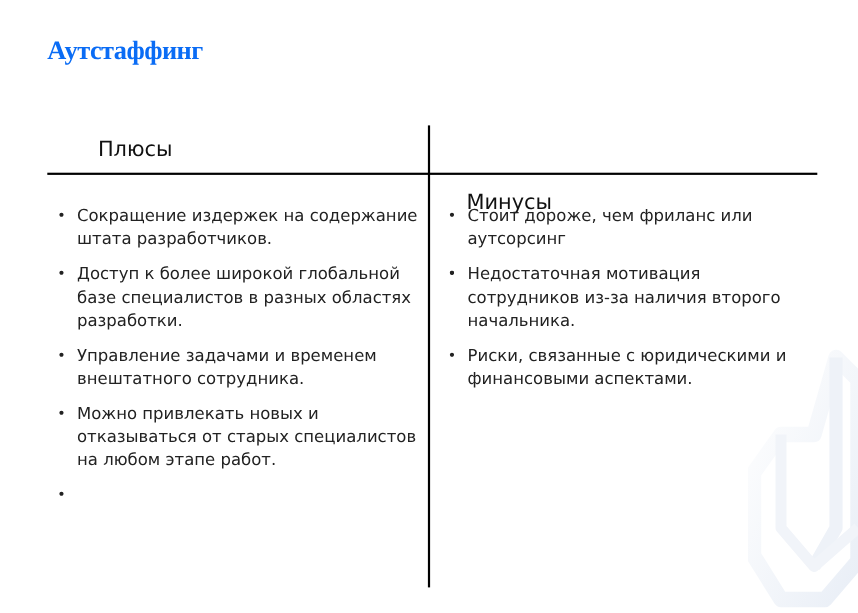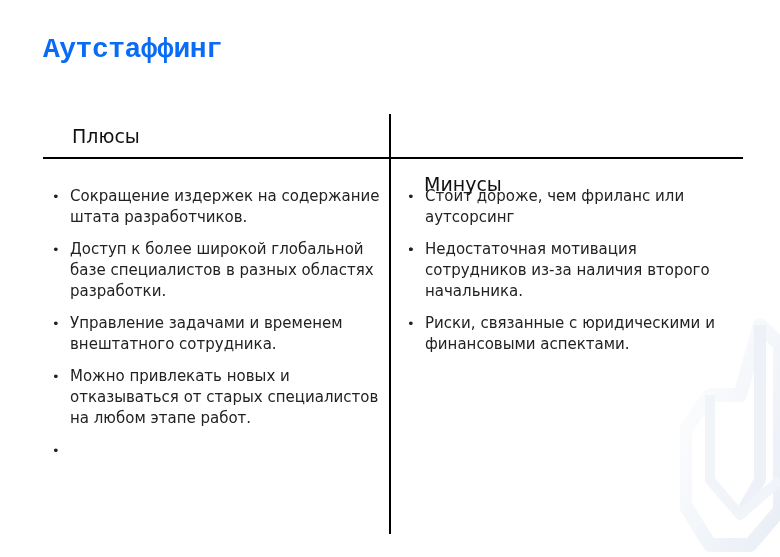--- a/index.html
+++ b/index.html
@@ -1,31 +1,31 @@
 <!DOCTYPE html>
 <html><head>
   <meta charset="utf-8">
   <style>
     * { margin: 0; padding: 0; box-sizing: border-box; }
     html, body { width: 780px; height: 557px; background: #ffffff; overflow: hidden; }
     body { position: relative; font-family: "Liberation Sans", "DejaVu Sans", sans-serif; color: #1a1a1a; }
 
     .title {
       position: absolute; left: 43px; top: 34px;
-      font-family: Liberation Mono, monospace;
-      font-weight: bold; font-size: 28px; letter-spacing: -0.5px;
+      font-family: Liberation Serif, serif;
+      font-weight: bold; font-size: 24px; letter-spacing: -0.5px;
       color: #0a6cf5;
     }
 
     .col-head {
       position: absolute; top: 125px;
       font-family: "DejaVu Sans", sans-serif;
       font-size: 19px; color: #111;
     }
-    .col-head.left { left: 72px; }
+    .col-head.left { left: 89px; }
     .col-head.right { left: 424px; margin-top: 48px; }
 
     .hline {
       position: absolute; left: 43px; top: 157px; width: 700px; height: 2px; background: #000;
     }
     .vline {
       position: absolute; left: 389px; top: 114px; width: 2px; height: 420px; background: #000;
     }
 
     .list {

